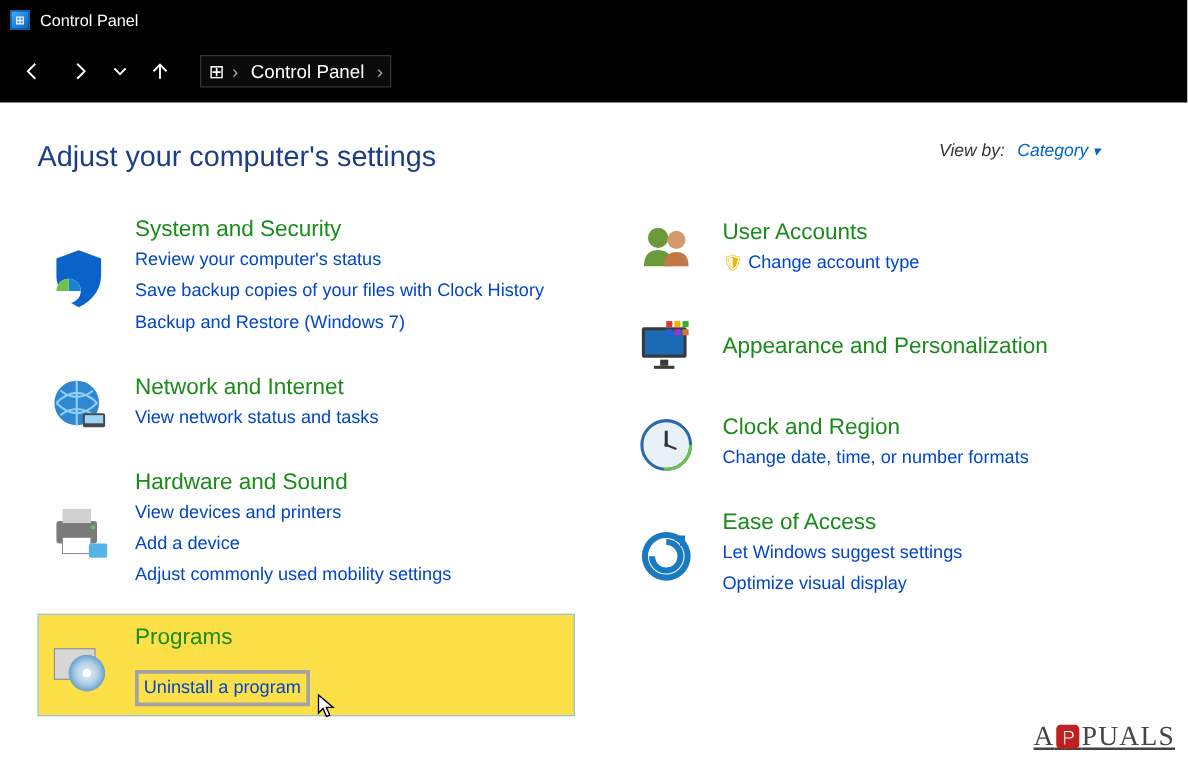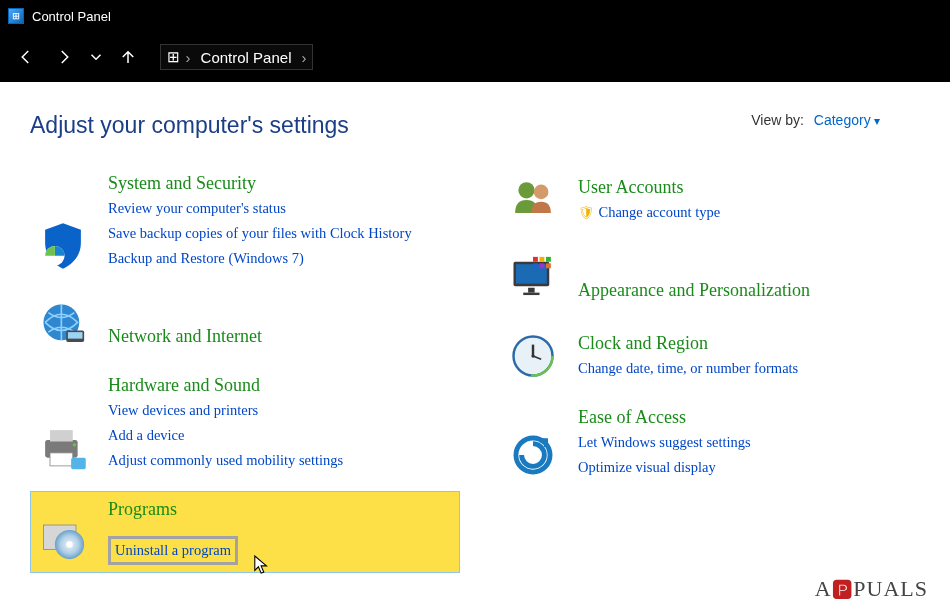--- a/index.html
+++ b/index.html
@@ -65,39 +65,39 @@
   }
   .heading {
     color: #1b3e86;
     font-size: 23px;
     font-weight: 400;
   }
   .viewby {
     font-size: 14px;
     color:#333;
     margin-right: 50px;
+    font-style: italic;
   }
   .viewby .dd {
     color:#0066cc;
     margin-left: 6px;
     cursor:pointer;
   }
   .viewby .dd::after { content:" ▾"; font-size:12px;}
   .cols {
     display:flex;
     gap:40px;
   }
   .col { flex:1; }
   .cat {
     display:flex;
-    align-items:flex-end;
+    align-items:center;
     gap:18px;
     padding:8px 10px 8px 6px;
     margin-bottom:8px;
-    font-family:Liberation Serif, serif;
   }
   .cat.selected {
     background:#fde047;
     border:1px solid #8fc7e8;
     padding:7px 9px 7px 5px;
   }
   .cat .icon {
     width:54px; height:54px; flex-shrink:0;
     display:flex; align-items:center; justify-content:center;
   }
@@ -131,25 +131,26 @@
     display:inline-block;
     margin-top:12px;
   }
   .cursor {
     position:absolute;
     left:253px; top:554px;
     width:18px; height:22px;
   }
   .watermark {
     position:absolute;
-    right:22px; bottom:6px;
+    right:10px; bottom:6px;
     font-size:22px;
     font-family: Georgia, serif;
     color:#444;
     letter-spacing:1px;
+    text-decoration:underline;
   }
   .watermark .red { color:#c02020; font-weight:bold; }
   .wsx {
     position:absolute;
     right:10px; top:616px;
     font-size:9px; color:#888;
   }
 </style>
 </head>
 <body>
@@ -223,20 +224,21 @@
           <svg viewBox="0 0 64 64">
             <circle cx="30" cy="30" r="22" fill="#2f87d0"></circle>
             <path d="M10 30 Q30 10 50 30 Q30 50 10 30" fill="none" stroke="#8fd0ff" stroke-width="2"></path>
             <path d="M30 8 V52 M14 18 Q30 30 46 18 M14 42 Q30 30 46 42" fill="none" stroke="#8fd0ff" stroke-width="2"></path>
             <rect x="36" y="40" width="22" height="14" rx="2" fill="#4a4a4a"></rect>
             <rect x="38" y="42" width="18" height="8" fill="#9bd4f5"></rect>
           </svg>
         </div>
         <div class="txt">
           <span class="cat-title">Network and Internet</span>
+          <span class="cat-link">View network status and tasks</span>
         </div>
       </div>
 
       <div class="cat">
         <div class="icon">
           <svg viewBox="0 0 64 64">
             <rect x="10" y="22" width="40" height="22" rx="3" fill="#7a7a7a"></rect>
             <rect x="16" y="10" width="28" height="14" fill="#d0d0d0"></rect>
             <rect x="16" y="38" width="28" height="16" fill="#fff" stroke="#888"></rect>
             <circle cx="46" cy="28" r="2" fill="#6cc24a"></circle>

